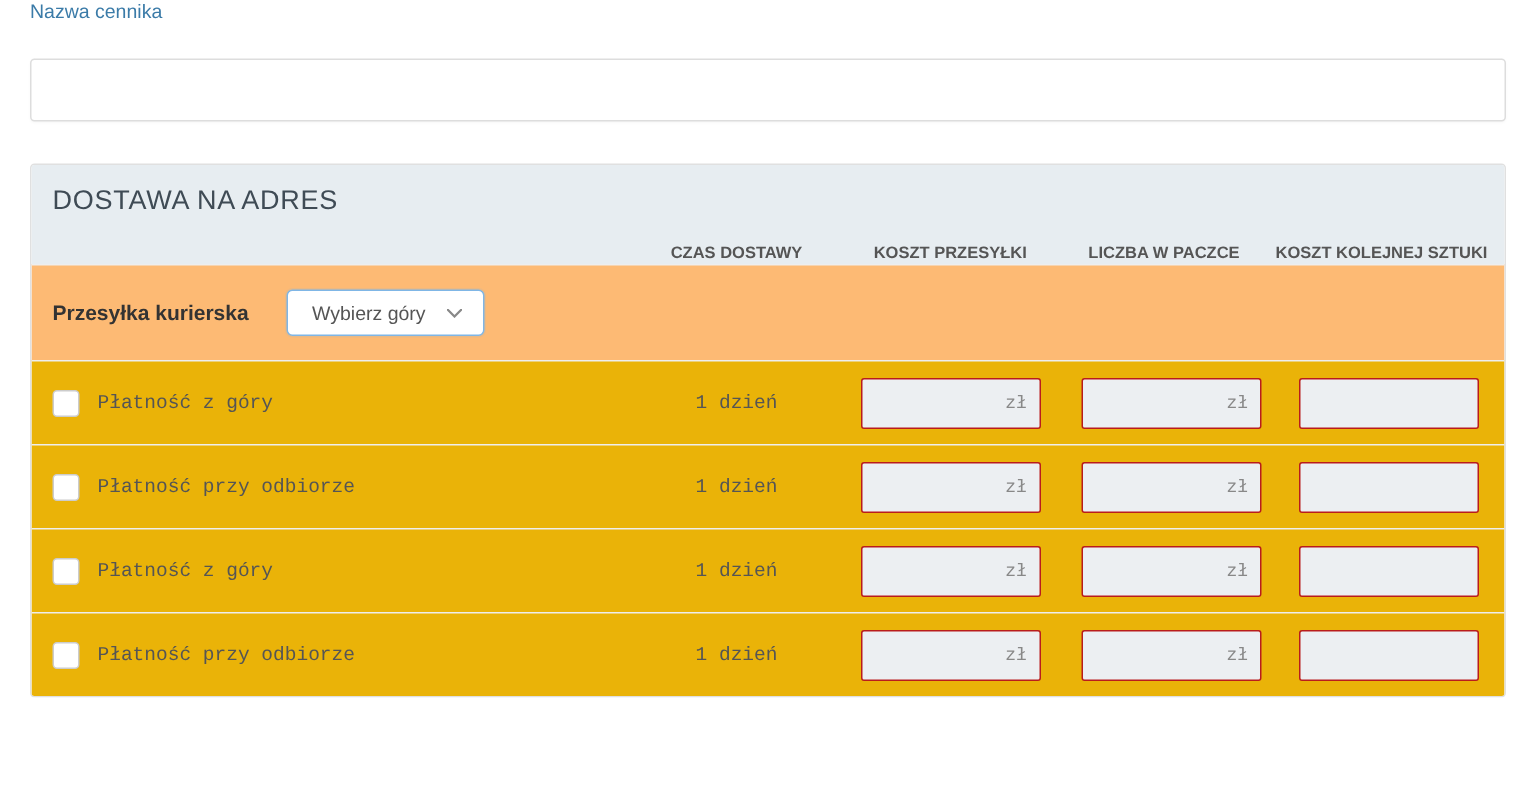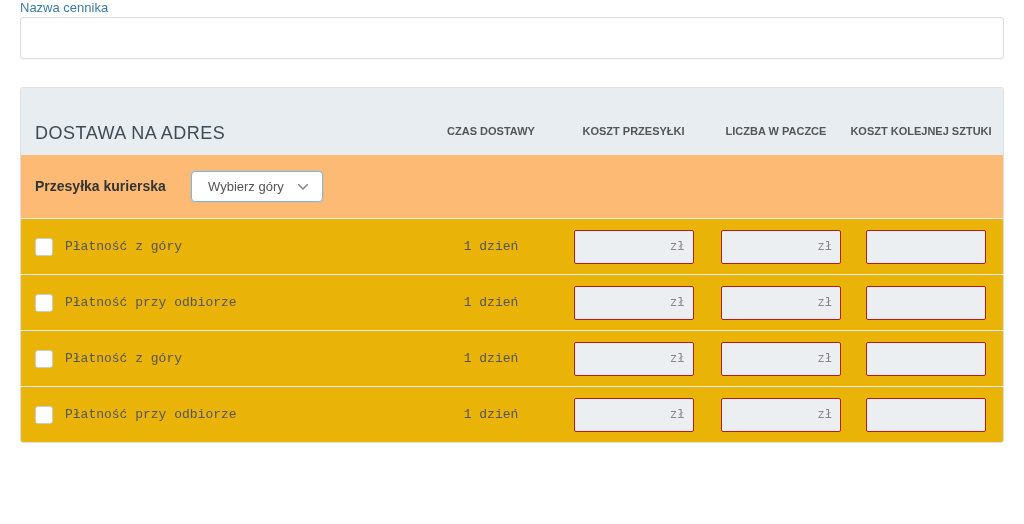--- a/index.html
+++ b/index.html
@@ -7,21 +7,21 @@
     margin: 0;
     padding: 0 20px;
     font-family: Arial, Helvetica, sans-serif;
     background: #fff;
     color: #333;
     font-size: 13px;
   }
   .label-top {
     color: #3b7ba8;
     font-size: 13px;
-    margin-bottom: 2px;
+    margin-bottom: 24px;
   }
   .name-input-wrap {
     border: 1px solid #ddd;
     border-radius: 3px;
     padding: 10px 12px;
     margin-bottom: 28px;
     background: #fff;
     box-shadow: 0 1px 2px rgba(0,0,0,0.03);
   }
   .name-input {
@@ -38,32 +38,31 @@
   }
   .panel-header {
     background: #e7edf1;
     display: flex;
     align-items: flex-end;
     padding: 0;
     height: 66px;
   }
   .panel-title {
     flex: 0 0 400px;
-    padding: 0 14px 10px 14px;
+    padding: 0 14px 32px 14px;
     color: #3f4b55;
     font-size: 18px;
     font-weight: 400;
     letter-spacing: 0.5px;
   }
   .header-col {
     font-size: 11px;
     font-weight: 700;
     color: #555;
     text-align: center;
-    padding-bottom: 16px;
     line-height: 1.3;
   }
   .col-time   { flex: 0 0 140px; }
   .col-ship   { flex: 0 0 145px; }
   .col-next   { flex: 0 0 150px; }
   .col-count  { flex: 0 0 140px; }
 
   .section-row {
     display: flex;
     align-items: center;

